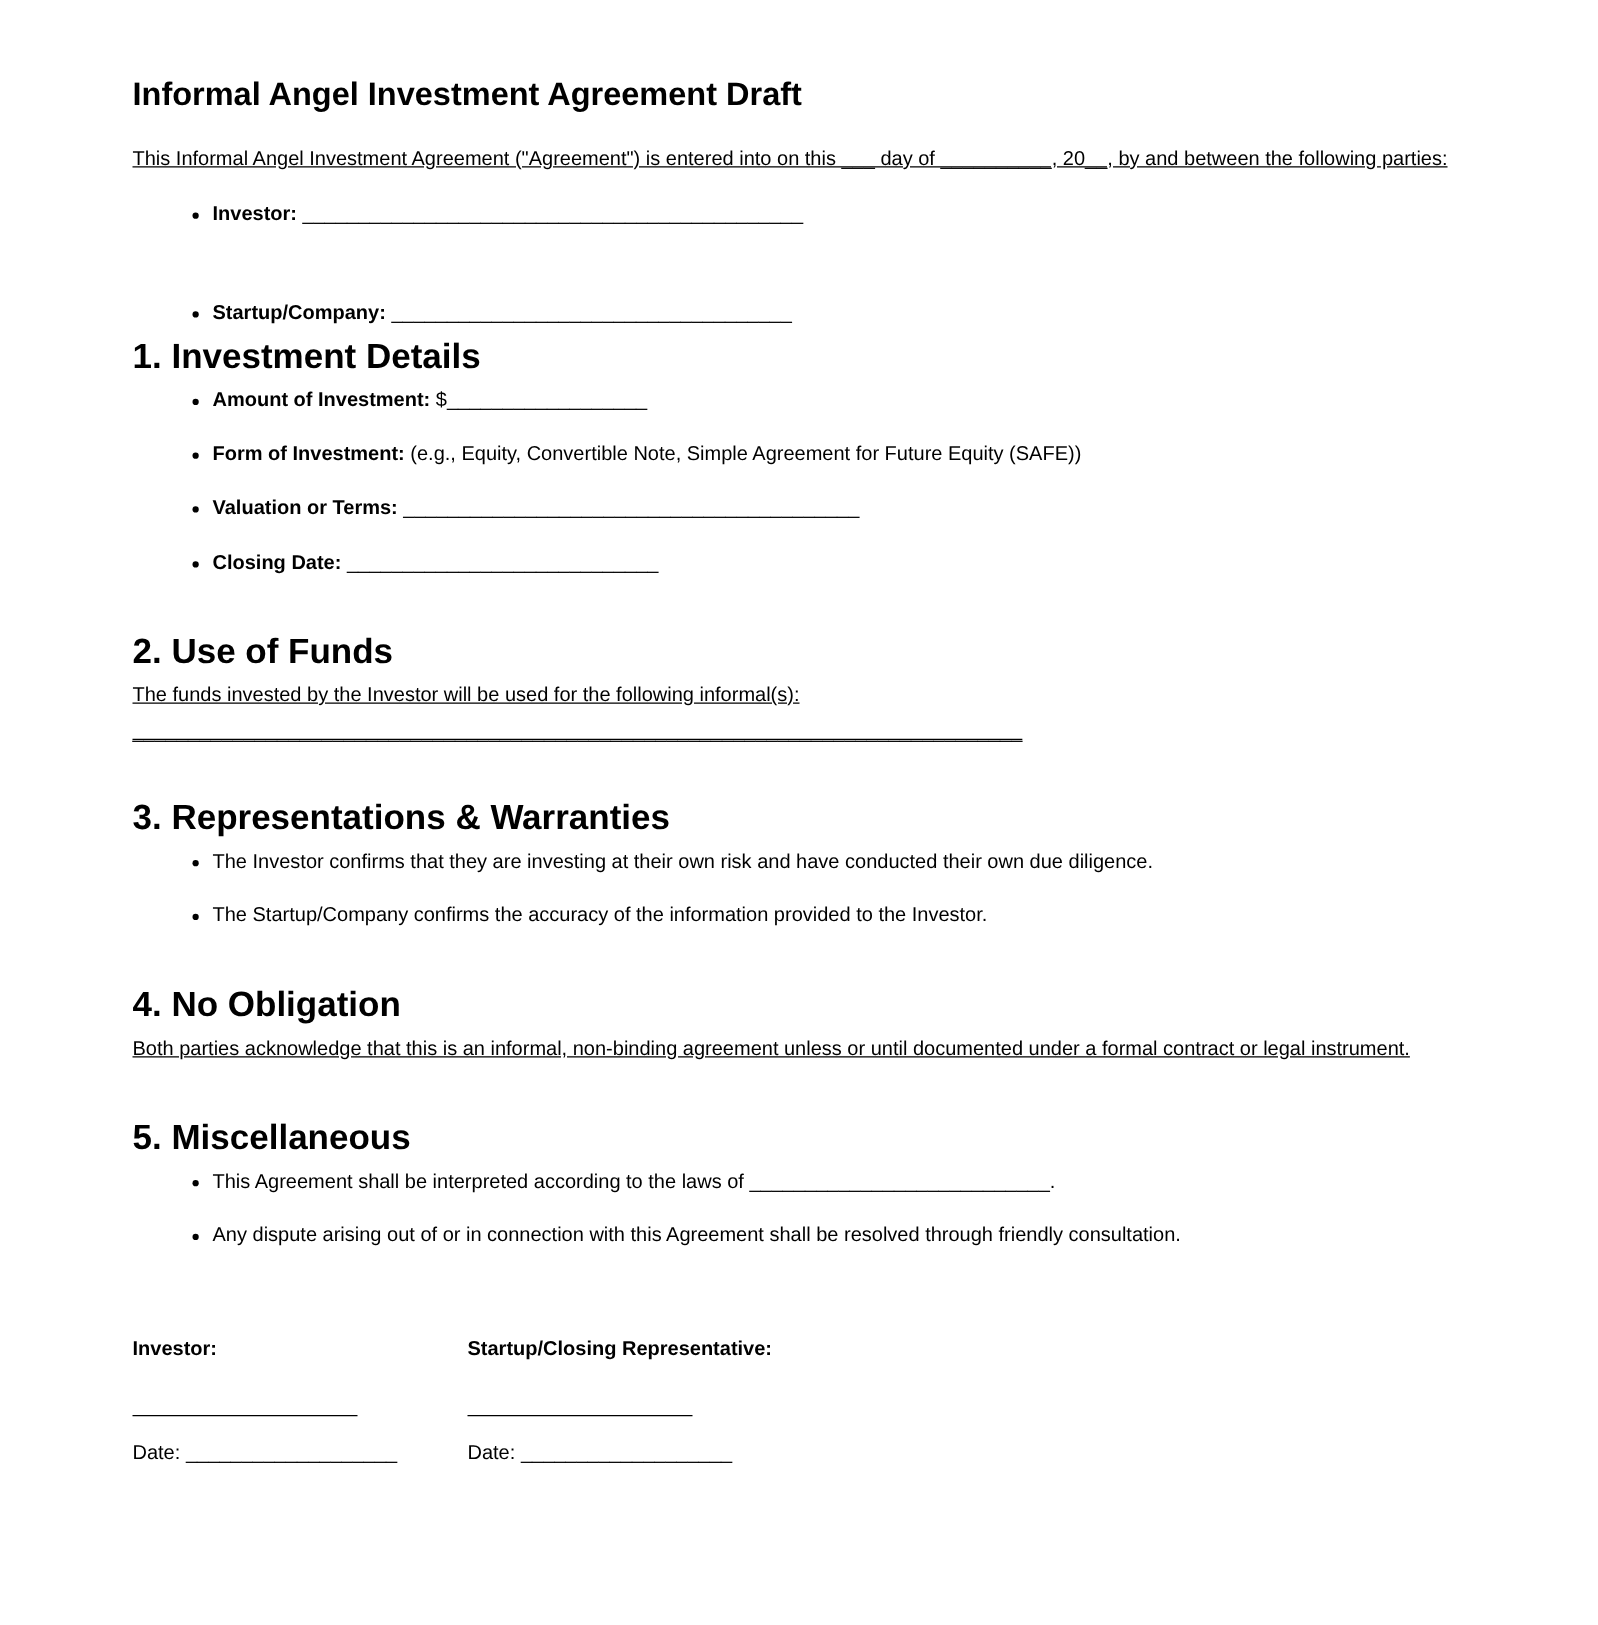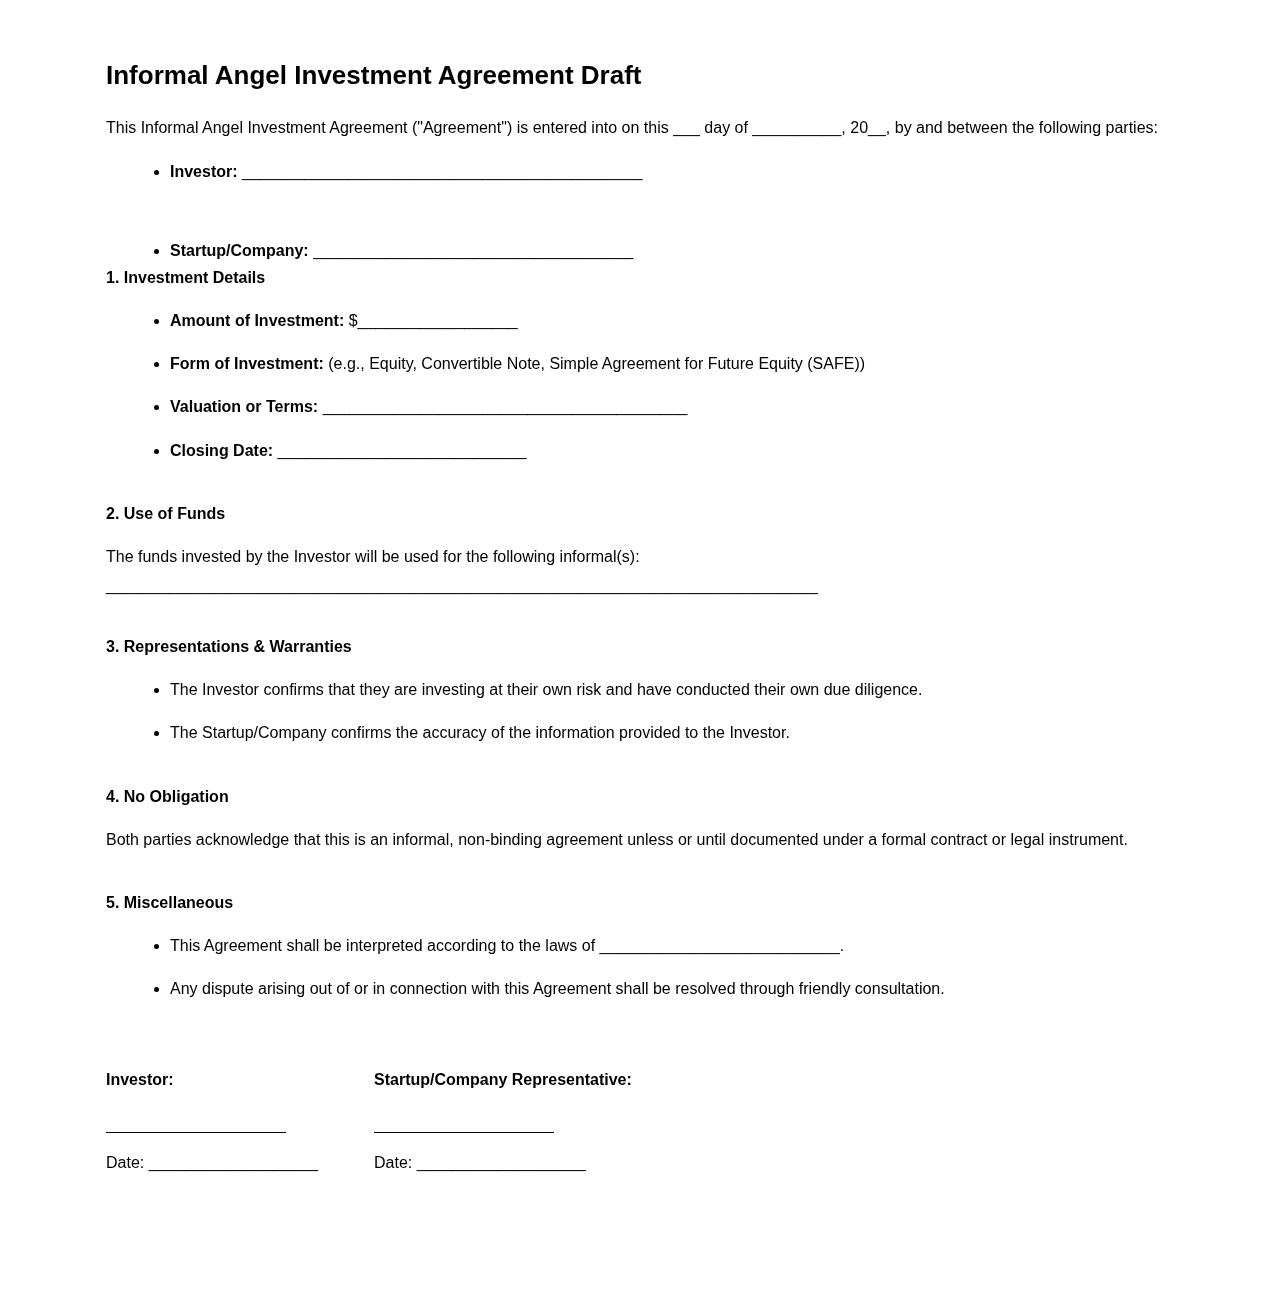--- a/index.html
+++ b/index.html
@@ -25,25 +25,25 @@
       font-size: 26px;
       font-weight: bold;
       margin: 0;
       position: absolute;
       top: 60px;
       left: 106px;
       white-space: nowrap;
     }
     .abs { position: absolute; white-space: nowrap; }
     h2 {
-      font-size: 16px;
+      font-size: 28px;
       font-weight: bold;
       margin: 0;
     }
-    p { margin: 0; }
+    p { margin: 0; text-decoration: underline; }
     ul {
       list-style: none;
       margin: 0;
       padding: 0;
     }
     li {
       position: relative;
       padding-left: 64px;
       white-space: nowrap;
     }
@@ -146,21 +146,21 @@
     <div style="height:43px;"></div>
     <span class="sig-line"></span>
     <div style="height:20px;"></div>
     <div>
       <span>Date:</span>
       <span>___________________</span>
     </div>
   </div>
 
   <div class="sig-col" style="top:1070px; left:374px;">
-    <div class="lbl">Startup/Company Representative:</div>
+    <div class="lbl">Startup/Closing Representative:</div>
     <div style="height:43px;"></div>
     <span class="sig-line"></span>
     <div style="height:20px;"></div>
     <div>
       <span>Date:</span>
       <span>___________________</span>
     </div>
   </div>
 
 </div>

